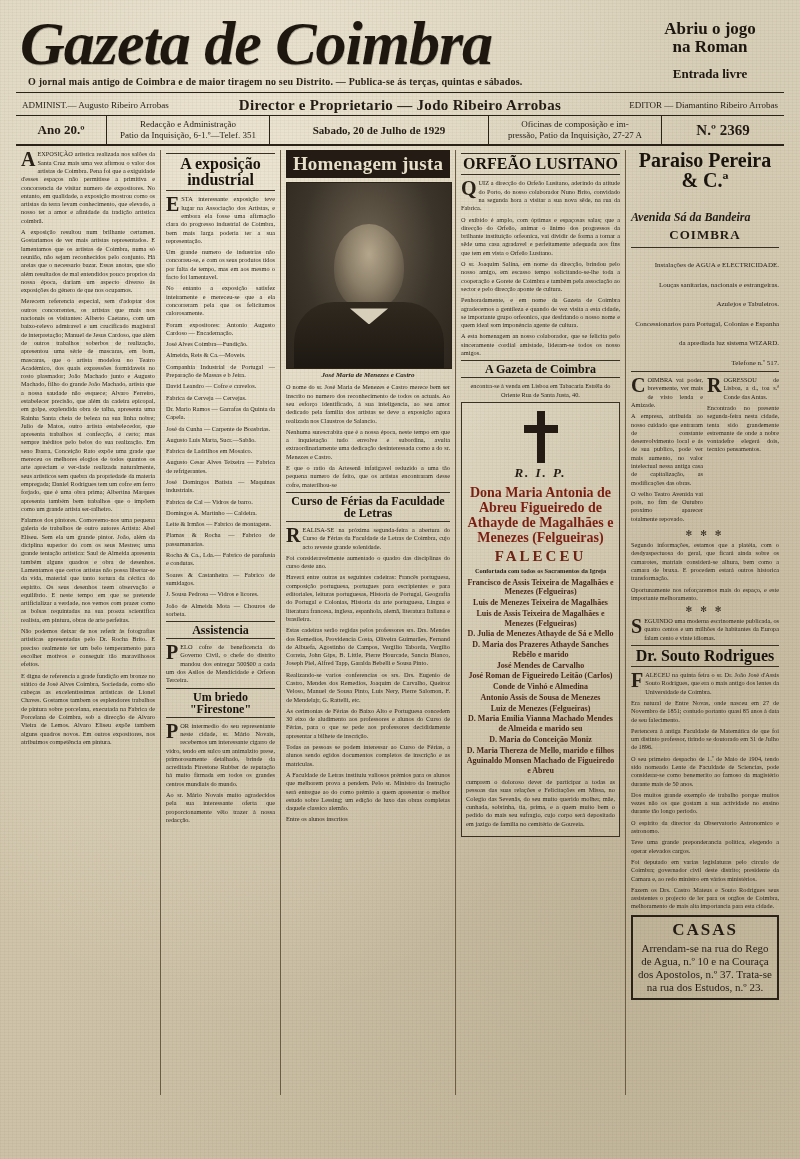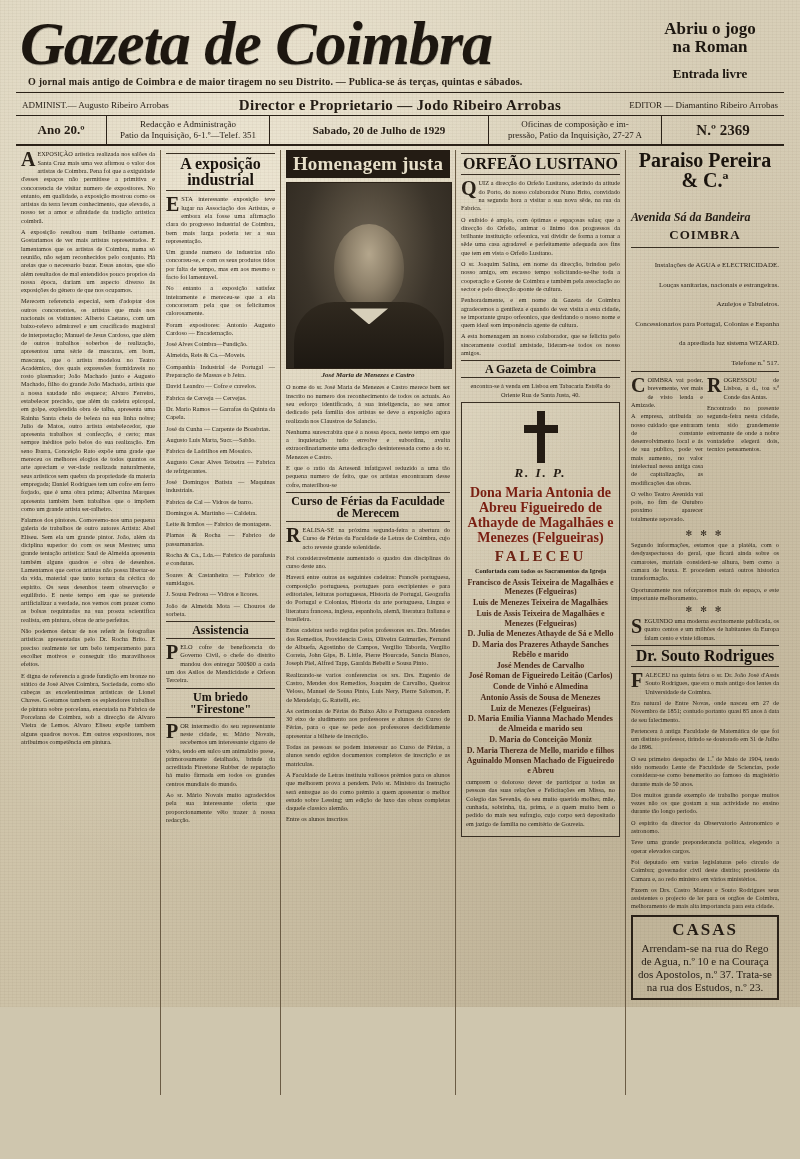--- a/index.html
+++ b/index.html
@@ -5,21 +5,21 @@
   html,body{margin:0;padding:0;}
   body{
     width:800px;height:1159px;
     background:#cfc6ae;
     font-family:"Liberation Serif",serif;
     color:#241c14;
     overflow:hidden;
   }
   .page{
     position:relative;
-    width:800px;height:1007px;
+    width:800px;height:1159px;
     background:
       radial-gradient(ellipse at 30% 20%, rgba(255,250,235,0.55), rgba(0,0,0,0) 60%),
       radial-gradient(ellipse at 80% 80%, rgba(120,100,70,0.18), rgba(0,0,0,0) 65%),
       linear-gradient(180deg,#d8cfb8 0%,#d3c9b0 40%,#cdc2a7 100%);
     box-sizing:border-box;
     padding:14px 16px 6px 16px;
   }
   .grain{
     position:absolute;inset:0;
     background:
@@ -303,21 +303,21 @@
         <div class="photo">
           <div class="head"></div>
           <div class="body"></div>
           <div class="collar"></div>
         </div>
         <div class="caption">José Maria de Menezes e Castro</div>
         <p class="t">O nome do sr. José Maria de Menezes e Castro merece bem ser inscrito no numero dos reconhecimento de todos os actuais. Ao seu esforço identificado, à sua inteligencia, ao seu amor dedicado pela familia dos artistas se deve a exposição agora realizada nos Claustros de Salancio.</p>
         <p class="t">Nenhuma surescrabita que é a nossa época, neste tempo em que a inquietação tudo envolve e subordina, avulta extraordinariamente uma dedicação desinteressada como a do sr. Menezes e Castro.</p>
         <p class="t">E que o ratio da Artesenã infatigavel reduzido a uma tão pequena numero de feito, que os artistas encontraram desse cofre, materilhou-se</p>
 
-        <div class="hl sm hl-box">Curso de Férias da Faculdade de Merecem</div>
+        <div class="hl sm hl-box">Curso de Férias da Faculdade de Letras</div>
         <p class="t first">REALISA-SE na próxima segunda-feira a abertura do Curso de Férias da Faculdade de Letras de Coimbra, cujo acto reveste grande solenidade.</p>
         <p class="t">Foi consideravelmente aumentado o quadro das disciplinas do curso deste ano.</p>
         <p class="t">Haverá entre outras as seguintes cadeiras: Francês portuguesa, composição portuguesa, portugues para escripientes e para editoriales, leituras portuguesas, Historia de Portugal, Geografia do Portugal e Colonias, Historia da arte portuguesa, Lingua e literatura francesa, inglesa, espanhola, alemã, literatura Italiana e brasileira.</p>
         <p class="t">Estas cadeiras serão regidas pelos professores srs. Drs. Mendes dos Remedios, Providencia Costa, Oliveira Guimarães, Fernand de Albuefa, Agostinho de Campos, Vergilio Taborda, Vergilio Correia, John Gips, B. Little, Pierre Hourcade, Sancia Blanco, Joseph Piel, Alfred Tapp, Garalda Bebelli e Sousa Pinto.</p>
         <p class="t">Realizando-se varios conferencias os srs. Drs. Eugenio de Castro, Mendes dos Remedios, Joaquim de Carvalho, Queiroz Veloso, Manuel de Sousa Pinto, Luis Nery, Pierre Salomon, F. de Mendelajr, G. Rattelli, etc.</p>
         <p class="t">As cerimonias de Férias do Baixo Alto e Portuguesa concedem 30 eixo de aludimento aos professores e alunos do Curso de Férias, para o que se pede aos professores decididamente apresentar a bilhete de inscrição.</p>
         <p class="t">Todas as pessoas se podem interessar ao Curso de Férias, a alunos sendo egidos documentos completos de inscrição e as matriculas.</p>
         <p class="t">A Faculdade de Letras instituiu valiosos prémios para os alunos que melhorem prova a pendem. Pelo sr. Ministro da Instrução será entregue ao do como prémio a quem apresentar o melhor estudo sobre Lessing; um edição de luxo das obras completas daquele classico alemão.</p>
         <p class="t">Entre os alunos inscritos</p>
       </div>

